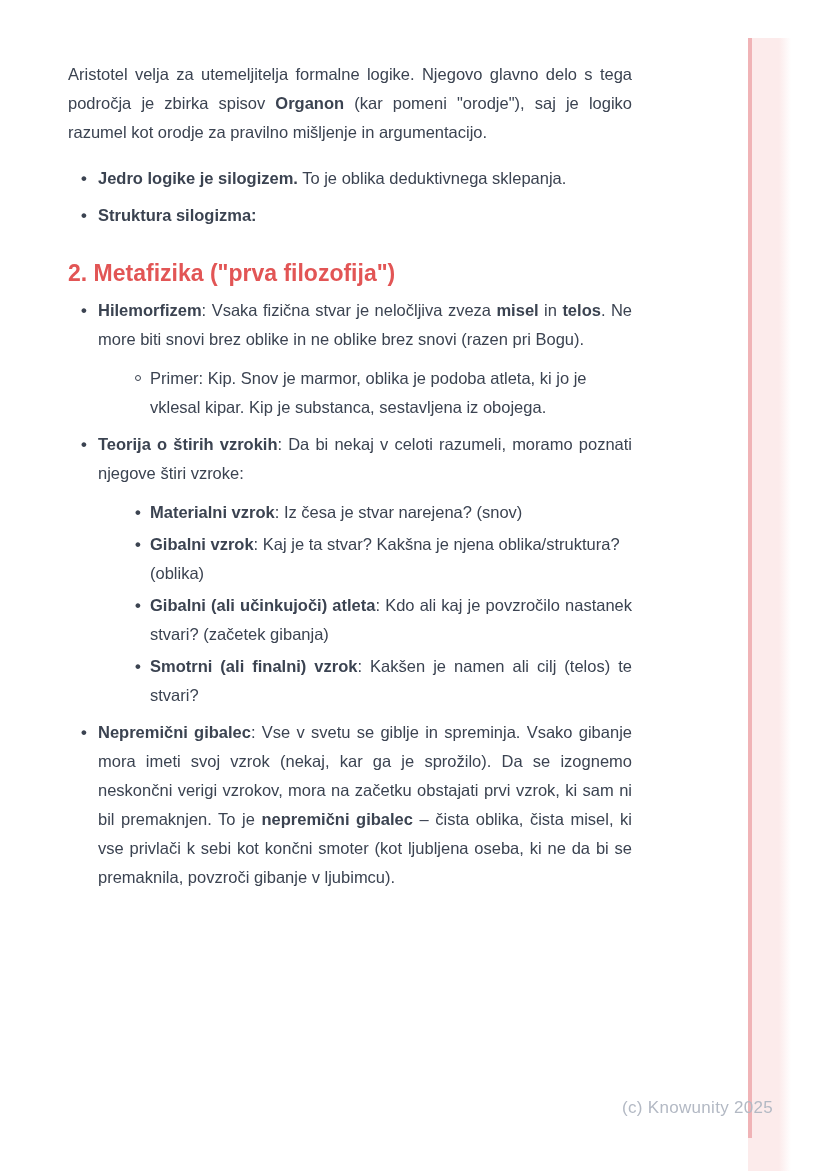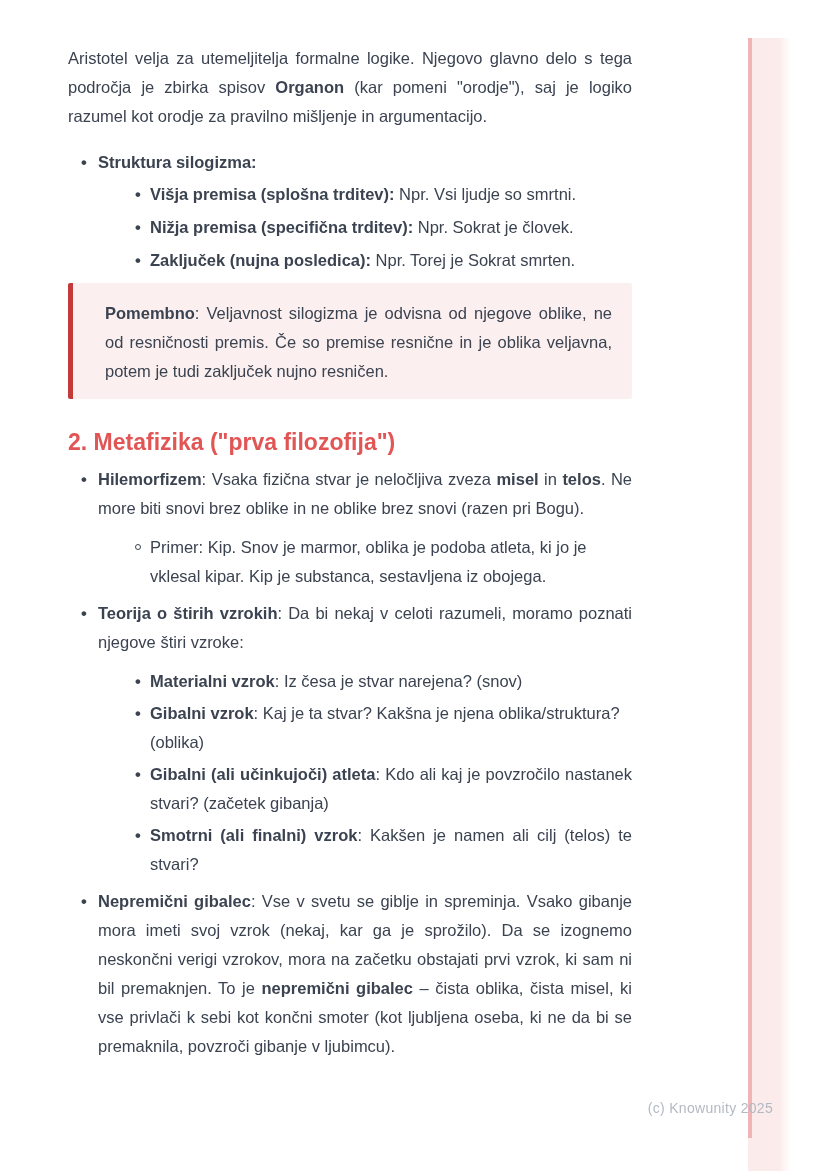--- a/index.html
+++ b/index.html
@@ -14,21 +14,21 @@
   html,body{margin:0;padding:0;background:#ffffff;}
   .page{
     position:relative;
     width:828px;height:1171px;
     background:#ffffff;
     overflow:hidden;
     font-family:"Liberation Sans","DejaVu Sans",sans-serif;
     color:var(--body-text,#3b4351);
   }
   .content{
-    position:absolute;left:68px;top:44px;width:564px;
+    position:absolute;left:68px;top:60px;width:564px;
     font-size:16.5px;line-height:29px;
   }
   p{margin:0;}
   b{font-weight:700;}
   .justify{text-align:justify;}
 
   ul{list-style:none;margin:0;padding:0;}
   .toplist{margin-top:17px;}
   .toplist > li{position:relative;padding-left:30px;}
   .toplist > li + li{margin-top:8px;}
@@ -74,48 +74,41 @@
   .margin-bar{
     position:absolute;left:748px;top:38px;width:43px;height:1133px;
     background:linear-gradient(to right, var(--sidebar-fill,#fcebeb) 0%, var(--sidebar-fill,#fcebeb) 72%, rgba(252,235,235,0) 100%);
   }
   .margin-bar-accent{
     position:absolute;left:0;top:0;width:4px;height:1100px;
     background:var(--sidebar-accent,#f0b3b6);
   }
   .footer-watermark{
     position:absolute;right:55px;top:1101px;
-    font-size:14px;line-height:14px;
+    font-size:17px;line-height:14px;
     color:var(--footer-gray,#b3b9c4);
     letter-spacing:0.3px;
   }
 </style>
 </head>
 <body>
 
 <div class="page">
 
   <div class="content">
 
     <p class="justify">Aristotel velja za utemeljitelja formalne logike. Njegovo glavno delo s tega področja je zbirka spisov <b>Organon</b> (kar pomeni "orodje"), saj je logiko razumel kot orodje za pravilno mišljenje in argumentacijo.</p>
 
     <ul class="toplist list1">
+      <li><b>Jedro logike je silogizem.</b> To je oblika deduktivnega sklepanja.</li>
       <li>
         <span><b>Struktura silogizma:</b></span>
-        <ul class="sublist disc">
-          <li><b>Višja premisa (splošna trditev):</b> Npr. Vsi ljudje so smrtni.</li>
-          <li><b>Nižja premisa (specifična trditev):</b> Npr. Sokrat je človek.</li>
-          <li><b>Zaključek (nujna posledica):</b> Npr. Torej je Sokrat smrten.</li>
-        </ul>
       </li>
     </ul>
 
-    <div class="callout">
-      <p class="justify"><b>Pomembno</b>: Veljavnost silogizma je odvisna od njegove oblike, ne od resničnosti premis. Če so premise resnične in je oblika veljavna, potem je tudi zaključek nujno resničen.</p>
-    </div>
 
     <h2 class="section-heading">2. Metafizika ("prva filozofija")</h2>
 
 
     <ul class="toplist list2">
       <li class="justify">
         <span><b>Hilemorfizem</b>: Vsaka fizična stvar je neločljiva zveza <b>misel</b> in <b>telos</b>. Ne more biti snovi brez oblike in ne oblike brez snovi (razen pri Bogu).</span>
         <ul class="sublist circle">
           <li style="text-align:left">Primer: Kip. Snov je marmor, oblika je podoba atleta, ki jo je vklesal kipar. Kip je substanca, sestavljena iz obojega.</li>
         </ul>

